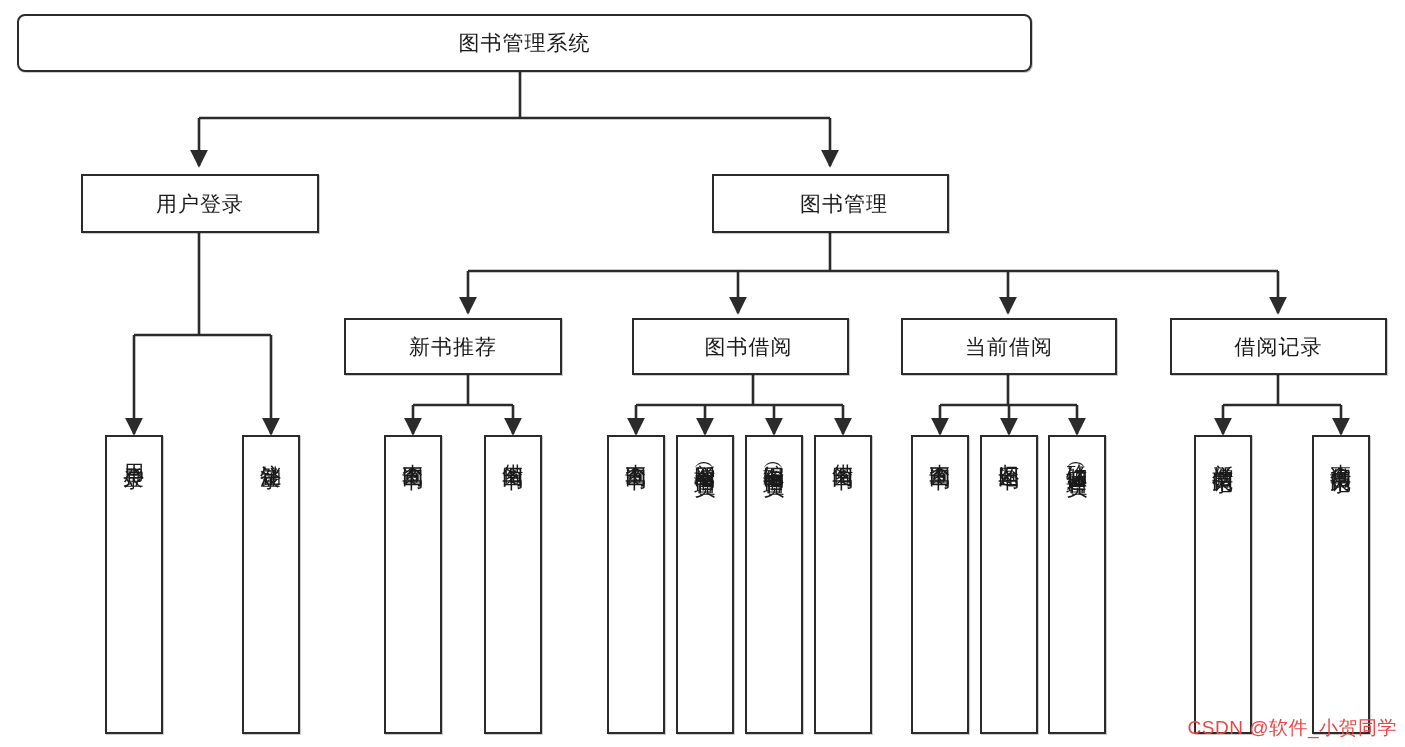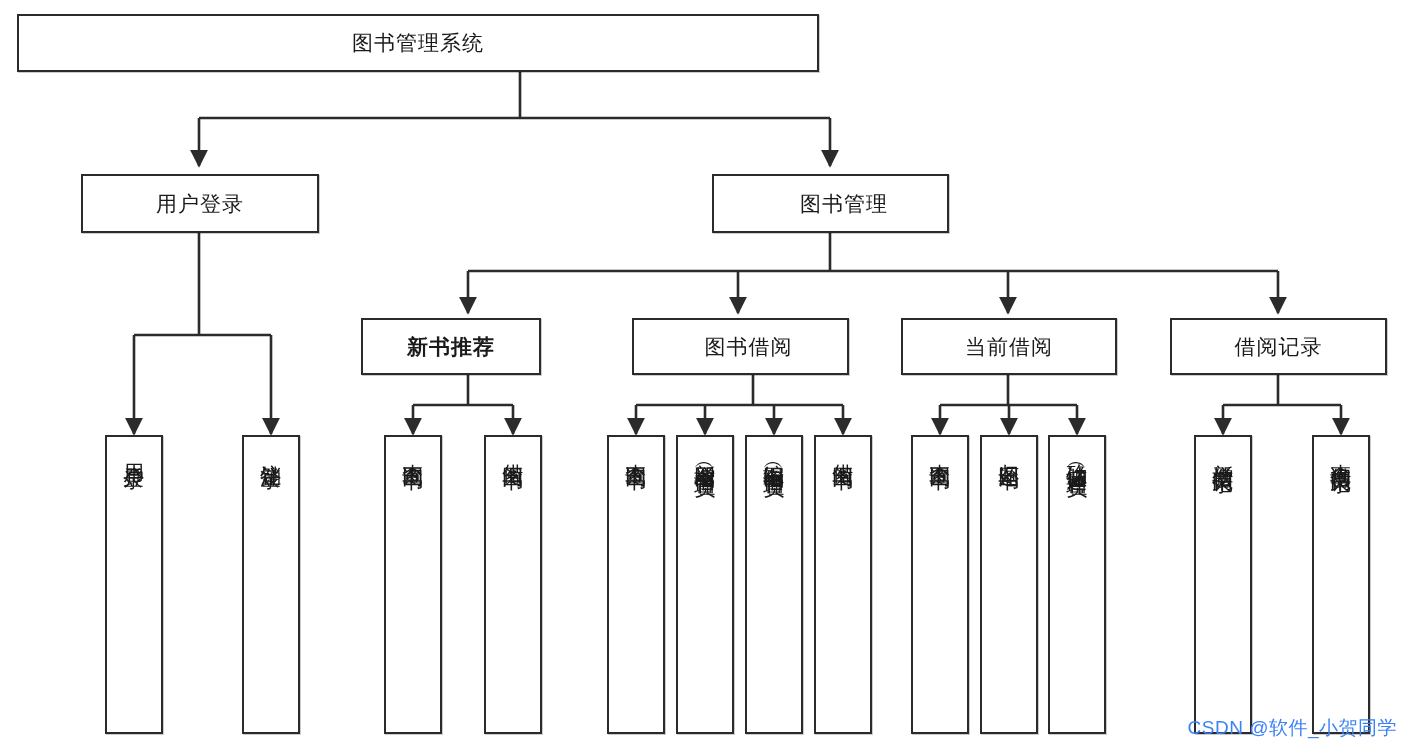--- a/index.html
+++ b/index.html
@@ -64,21 +64,21 @@
     width: 1405px;
     height: 747px;
     pointer-events: none;
   }
   
   .watermark {
     position: absolute;
     right: 8px;
     bottom: 6px;
     font-size: 19px;
-    color: #3b82f6;
+    color: #ef4444;
     letter-spacing: 0.5px;
     white-space: nowrap;
     user-select: none;
   }
 </style>
 </head>
 <body>
 
 <div id="canvas">
 
@@ -127,33 +127,33 @@
       <path d="M 1009 405 L 1009 434" marker-end="url(#arrow)"></path>
       <path d="M 1077 405 L 1077 434" marker-end="url(#arrow)"></path>
 
       <path d="M 1278 375 L 1278 405"></path>
       <path d="M 1223 405 L 1341 405"></path>
       <path d="M 1223 405 L 1223 434" marker-end="url(#arrow)"></path>
       <path d="M 1341 405 L 1341 434" marker-end="url(#arrow)"></path>
     </g>
   </svg>
 
-  <div class="node horiz" style="left:17px; top:14px; width:802px; height:58px;">
+  <div class="node horiz" style="left:17px; top:14px; width:1015px; height:58px;border-radius:8px;">
     <span class="label">图书管理系统</span>
   </div>
 
   <div class="node horiz" style="left:81px; top:174px; width:238px; height:59px;">
     <span class="label">用户登录</span>
   </div>
 
   <div class="node horiz" style="left:712px; top:174px; width:237px; height:59px;padding-left:27px;">
     <span class="label">图书管理</span>
   </div>
 
-  <div class="node horiz" style="left:361px; top:318px; width:180px; height:57px;font-weight:bold;">
+  <div class="node horiz" style="left:344px; top:318px; width:218px; height:57px;">
     <span class="label">新书推荐</span>
   </div>
 
   <div class="node horiz" style="left:632px; top:318px; width:217px; height:57px;padding-left:16px;">
     <span class="label">图书借阅</span>
   </div>
 
   <div class="node horiz" style="left:1170px; top:318px; width:217px; height:57px;">
     <span class="label">借阅记录</span>
   </div>

